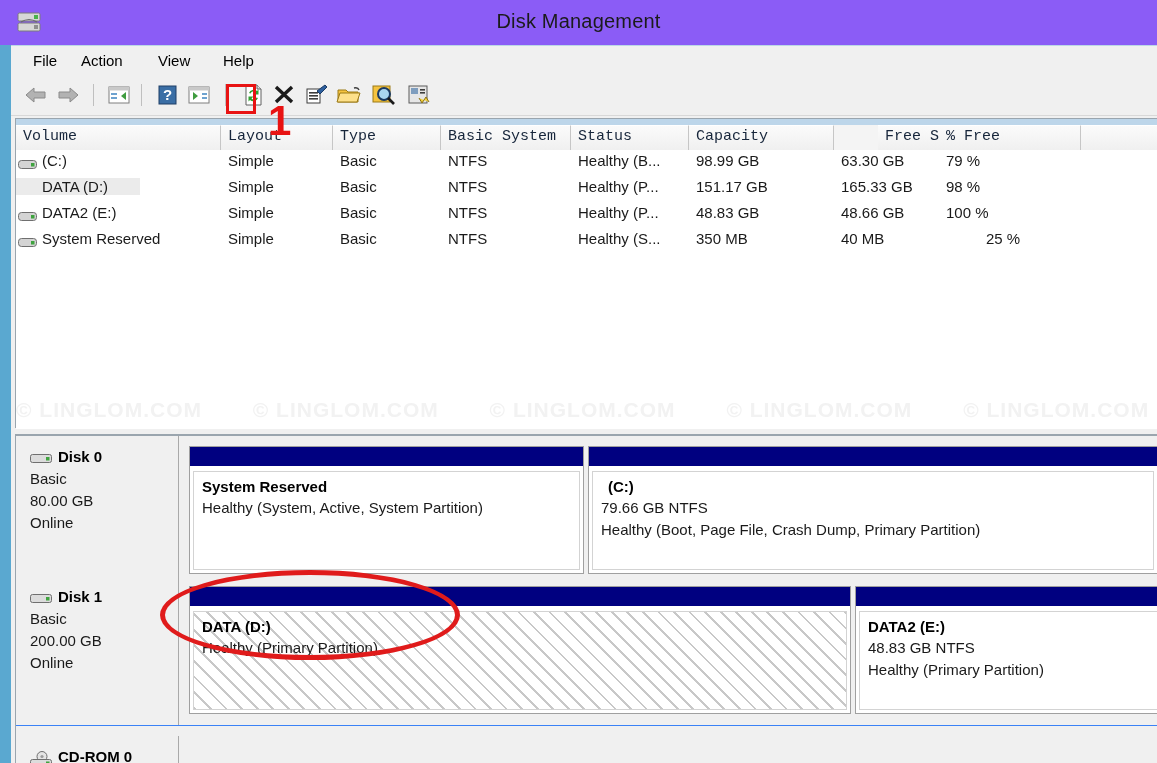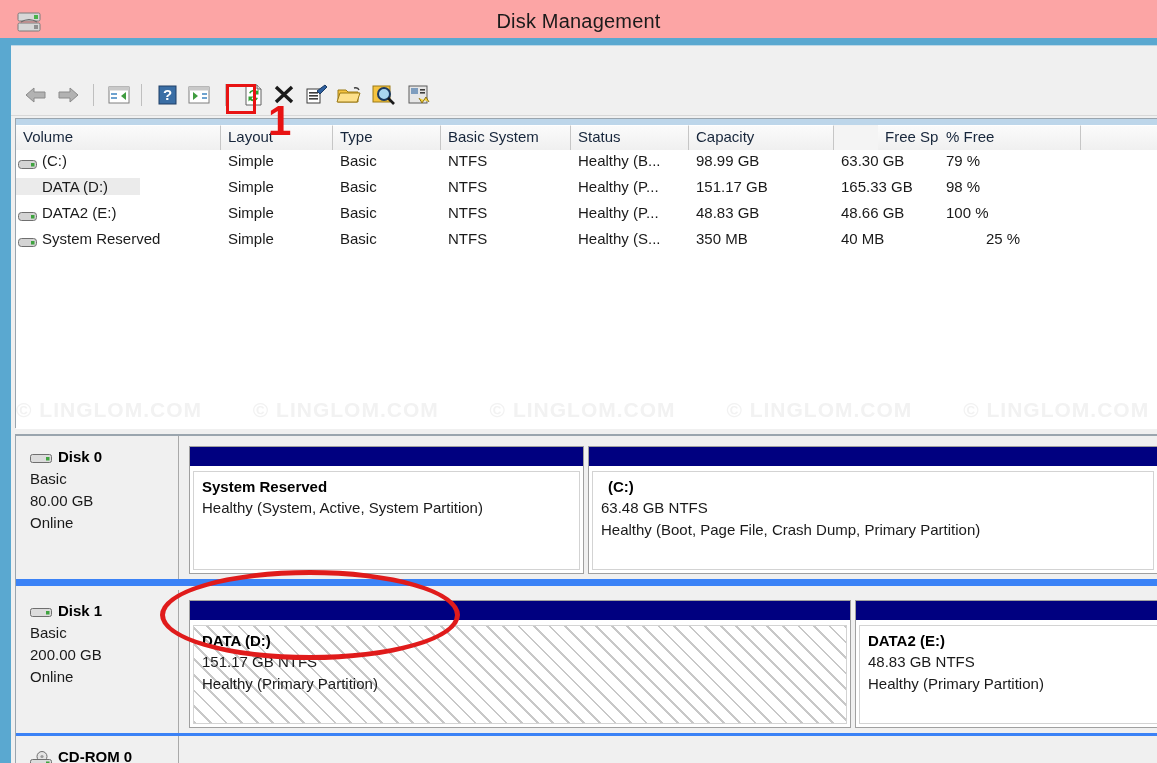--- a/index.html
+++ b/index.html
@@ -12,22 +12,22 @@
   }
 
   
   #window {
     position: absolute; left: 0; top: 0;
     width: 1157px; height: 763px;
     background: #5aa8d0;            
   }
   #titlebar {
     position: absolute; left: 0; top: 0;
-    width: 1157px; height: 38px;
-    background: #fca5a5;
+    width: 1157px; height: 45px;
+    background: #8b5cf6;
   }
   #title-text {
     position: absolute; left: 0; top: 10px;
     width: 1157px; text-align: center;
     font-size: 20px; color: #1b1b1b;
     letter-spacing: .2px;
   }
   #app-icon {
     position: absolute; left: 14px; top: 7px;
     width: 30px; height: 30px;
@@ -111,21 +111,21 @@
   }
   .hdr-cell {
     position: absolute; top: 0;
     height: 27px;
     background: linear-gradient(#fbfbfb, #efefef);
     border-right: 1px solid #c6c6c6;
     border-bottom: 1px solid #c6c6c6;
     border-top: 1px solid #ffffff;
     font-size: 15px; color: #17263b;
     padding: 2px 0 0 7px;
-    white-space: nowrap; overflow: hidden;
+    white-space: nowrap; overflow: hidden; font-family: Liberation Mono, monospace;
   }
   #rows {
     position: absolute; left: 0; top: 31px;
     width: 1142px; height: 279px;
     background: #ffffff;
   }
   .vrow {
     position: absolute; left: 0;
     width: 1142px; height: 26px;
   }
@@ -160,21 +160,21 @@
     left: 4px; top: 388px;
     width: 1142px; height: 330px;
     background: #f0f0f0;
     border-top: 2px solid #9aa5ae;
     border-left: 1px solid #9aa5ae;
     overflow: hidden;
   }
   .disk-row {
     position: absolute; left: 0;
     width: 1142px;
-    border-bottom: 7px solid #3b82f6;
+    border-bottom: 1px solid #3b82f6;
   }
   .disk-info {
     position: absolute; left: 0; top: 0;
     width: 163px; height: 100%;
     background: #f0f0f0;
     border-right: 1px solid #a9a9a9;
     padding: 12px 0 0 14px;
   }
   .disk-title {
     font-size: 15px; font-weight: bold; color: #000;
@@ -245,20 +245,26 @@
         <rect x="20" y="8" width="4" height="4" fill="#49b24a"></rect>
         <rect x="20" y="18" width="4" height="4" fill="#8f8f8f"></rect>
         <path d="M7 15 q8 -5 16 0" stroke="#6b6b6b" fill="none" stroke-width="1.2"></path>
       </svg>
     </span>
     <div id="title-text">Disk Management</div>
   </div>
 
   <div id="client">
 
+    <div id="menubar">
+      <div class="menu-item" style="left:16px">File</div>
+      <div class="menu-item" style="left:64px">Action</div>
+      <div class="menu-item" style="left:141px">View</div>
+      <div class="menu-item" style="left:206px">Help</div>
+    </div>
 
     <div id="toolbar">
 
       <span class="tb-btn" style="left:11px">
         <svg width="28" height="28" viewBox="0 0 28 28">
           <path d="M4 14 L12 7 L12 11 L23 11 L23 17 L12 17 L12 21 Z" fill="#b2b2b2" stroke="#8a8a8a"></path>
         </svg>
       </span>
       <span class="tb-btn" style="left:43px">
         <svg width="28" height="28" viewBox="0 0 28 28">
@@ -465,48 +471,47 @@
             <div class="cap"></div>
             <div class="body">
               <div class="p-title">System Reserved</div>
               <div class="p-line">Healthy (System, Active, System Partition)</div>
             </div>
           </div>
           <div class="part" style="left:409px;width:570px">
             <div class="cap"></div>
             <div class="body">
               <div class="p-title" style="padding-left:7px">(C:)</div>
-              <div class="p-line">63.48 GB NTFS</div>
+              <div class="p-line">79.66 GB NTFS</div>
               <div class="p-line">Healthy (Boot, Page File, Crash Dump, Primary Partition)</div>
             </div>
           </div>
         </div>
       </div>
 
-      <div class="disk-row" style="top:154px;height:150px">
+      <div class="disk-row" style="top:140px;height:150px">
         <div class="disk-info">
           <div class="disk-title">
             <span class="dglyph">
               <svg width="24" height="14" viewBox="0 0 24 14">
                 <rect x="0.5" y="3.5" width="21" height="8" rx="2" fill="#dcdcdc" stroke="#6f6f6f"></rect>
                 <rect x="16" y="6" width="3.5" height="3.5" fill="#3fa33f"></rect>
               </svg>
             </span>
             <span>Disk 1</span>
           </div>
           <div class="disk-meta">Basic</div>
           <div class="disk-meta">200.00 GB</div>
           <div class="disk-meta">Online</div>
         </div>
         <div class="disk-area">
           <div class="part hatched" style="left:10px;width:662px">
             <div class="cap"></div>
             <div class="body">
               <div class="p-title">DATA  (D:)</div>
-              <div class="p-line">151.17 GB NTFS</div>
               <div class="p-line">Healthy (Primary Partition)</div>
             </div>
           </div>
           <div class="part" style="left:676px;width:310px">
             <div class="cap"></div>
             <div class="body">
               <div class="p-title">DATA2  (E:)</div>
               <div class="p-line">48.83 GB NTFS</div>
               <div class="p-line">Healthy (Primary Partition)</div>
             </div>

